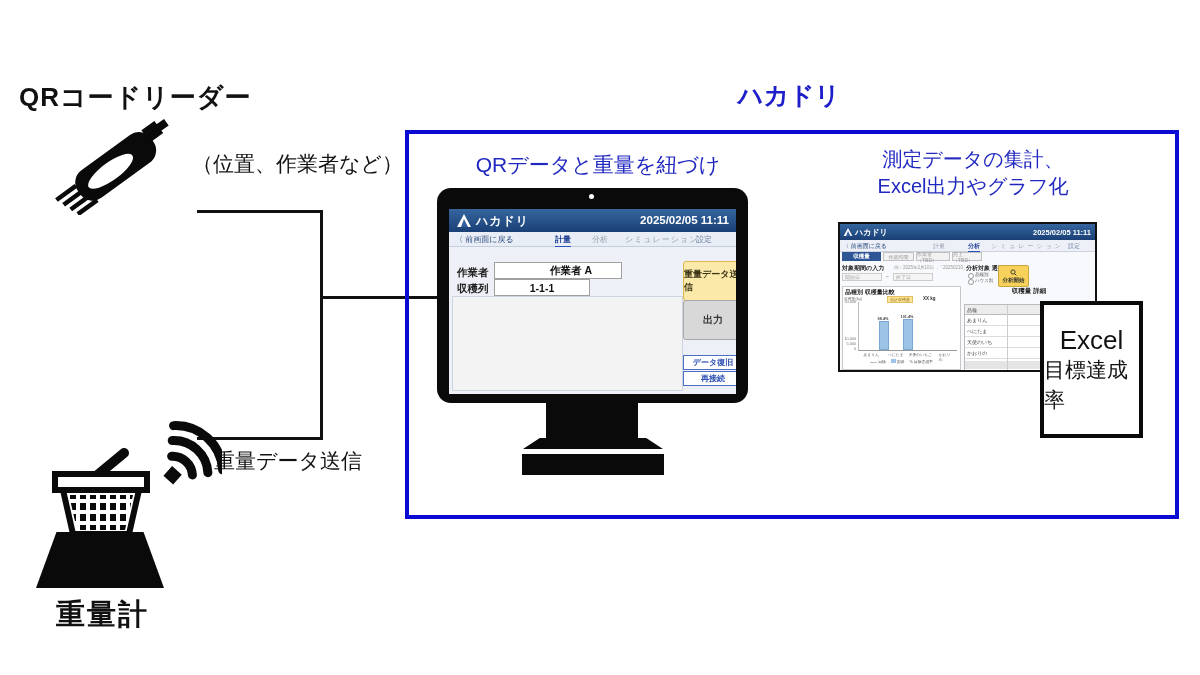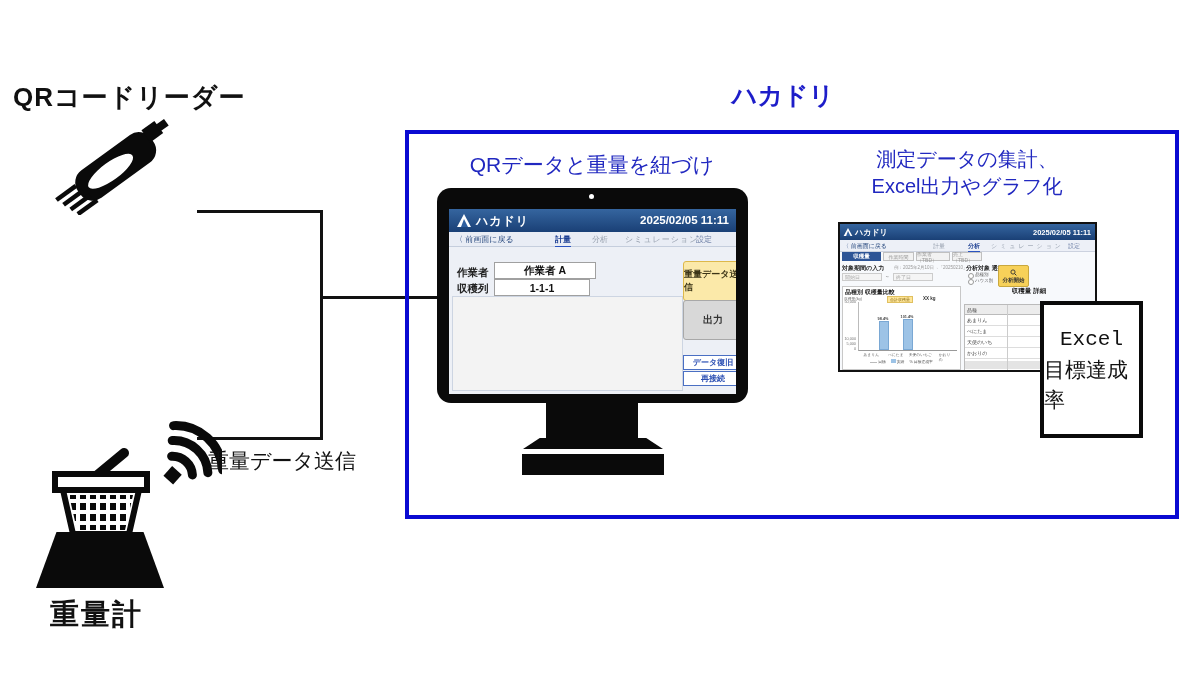--- a/index.html
+++ b/index.html
@@ -1,19 +1,19 @@
 <!DOCTYPE html>
 <html><head>
 <meta charset="utf-8">
 <style>
   html,body{margin:0;padding:0;background:#fff;}
   #canvas{position:relative;width:1200px;height:675px;background:#fff;overflow:hidden;
           font-family:"Liberation Sans","DejaVu Sans",sans-serif;color:#111;}
   .abs{position:absolute;}
-  .t{position:absolute;white-space:nowrap;}
+  .t{position:absolute;white-space:nowrap;margin-left:6px;}
   .ln{position:absolute;background:#111;}
   .ctr{display:flex;align-items:center;justify-content:center;}
 
   
   #qr-title{left:13px;top:80px;font-size:26px;font-weight:bold;letter-spacing:1px;}
   #qr-box{left:48px;top:210px;width:70px;height:60px;background:#0a0a0a;}
   #qr-box span{color:#fff;font-size:23px;}
   #qr-send{left:186px;top:149px;font-size:21px;line-height:29px;}
   #weight-send{left:208px;top:447px;font-size:21px;}
   #scale-title{left:50px;top:595px;font-size:29px;font-weight:bold;letter-spacing:2px;}
@@ -103,21 +103,21 @@
            display:flex;align-items:center;padding-left:2px;}
   .dt-row{height:10px;border-bottom:1px solid #ddd;font-size:5px;color:#333;
           display:flex;align-items:center;padding-left:2px;}
   .dt-empty{height:8px;background:#e4e4e4;margin-top:2px;}
   #detail-table .col-line{position:absolute;left:42px;top:0;bottom:0;width:1px;background:#ccc;}
 
   
   #excel-box{left:1040px;top:301px;width:103px;height:137px;background:#fff;border:4px solid #0a0a0a;
              box-sizing:border-box;z-index:30;display:flex;flex-direction:column;
              align-items:center;justify-content:center;line-height:30px;}
-  #excel-box .l1{font-size:21px;color:#111;font-family:Liberation Mono, monospace;}
+  #excel-box .l1{font-size:26px;color:#111;}
   #excel-box .l2{font-size:21px;color:#111;}
 </style>
 </head>
 <body>
 
 <div id="canvas">
 
   <div class="t" id="qr-title">QRコードリーダー</div>
 
   <svg class="abs" style="left:52px;top:103px;width:135px;height:112px;" viewBox="0 0 135 112">
@@ -130,20 +130,21 @@
     <g transform="rotate(-36 28 92)" fill="#0a0a0a">
       <rect x="6" y="80" width="24" height="4.5"></rect>
       <rect x="9" y="88" width="24" height="4.5"></rect>
       <rect x="12" y="96" width="24" height="4.5"></rect>
       <rect x="15" y="104" width="24" height="4.5"></rect>
     </g>
   </svg>
 
 
   <div class="t" id="qr-send">
+    <div>（位置、作業者など）</div>
   </div>
 
   <div class="ln" style="left:197px;top:210px;width:126px;height:3px;"></div>
   <div class="ln" style="left:320px;top:210px;width:3px;height:230px;"></div>
   <div class="ln" style="left:197px;top:437px;width:126px;height:3px;"></div>
   <div class="ln" style="left:323px;top:296px;width:116px;height:3px;"></div>
 
   <svg class="abs" style="left:142px;top:418px;width:80px;height:76px;" viewBox="0 0 80 76">
     <g transform="rotate(42 36 52)">
       <g stroke="#0a0a0a" fill="none" stroke-linecap="round">
@@ -193,21 +194,21 @@
     </div>
     <div class="scr-nav">
       <span class="nav-back">〈 前画面に戻る</span>
       <span class="nav-on" style="left:106px;">計量</span>
       <span class="nav-off" style="left:143px;">分析</span>
       <span class="nav-off" style="left:176px;letter-spacing:1px;">シミュレーション</span>
       <span class="nav-off" style="left:247px;color:#6d7fa5;">設定</span>
     </div>
 
     <span class="fld-lbl" style="left:8px;top:57px;">作業者</span>
-    <div class="fld ctr" style="left:45px;top:53px;width:100px;height:15px;">作業者 A</div>
+    <div class="fld ctr" style="left:45px;top:53px;width:100px;height:15px;padding-left:26px;">作業者 A</div>
     <span class="fld-lbl" style="left:8px;top:73px;">収穫列</span>
     <div class="fld ctr" style="left:45px;top:70px;width:94px;height:15px;">1-1-1</div>
 
     <div id="check-btn" class="ctr">重量データ送信</div>
 
     <div id="list-panel"></div>
     <div id="output-btn" class="ctr">出力</div>
     <div class="blue-btn ctr" style="top:146px;">データ復旧</div>
     <div class="blue-btn ctr" style="top:162px;">再接続</div>
   </div>

